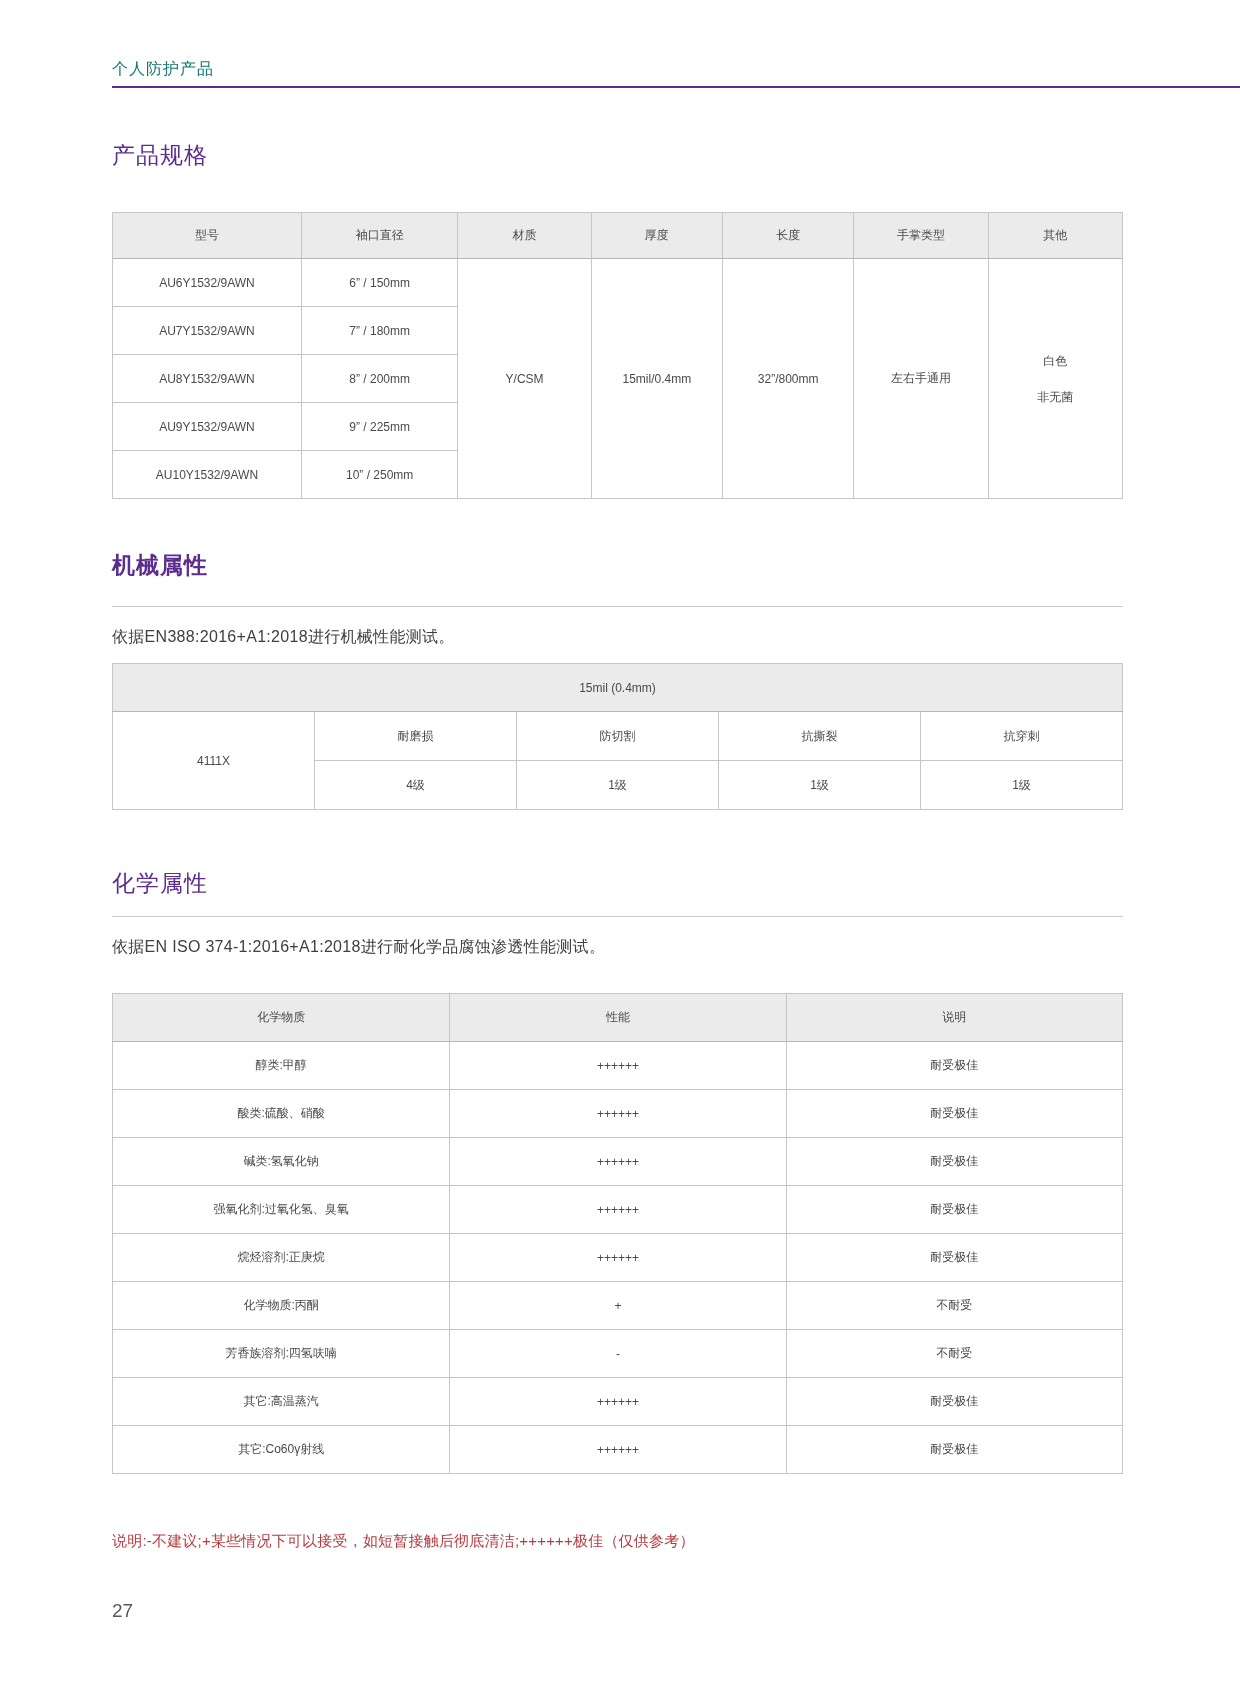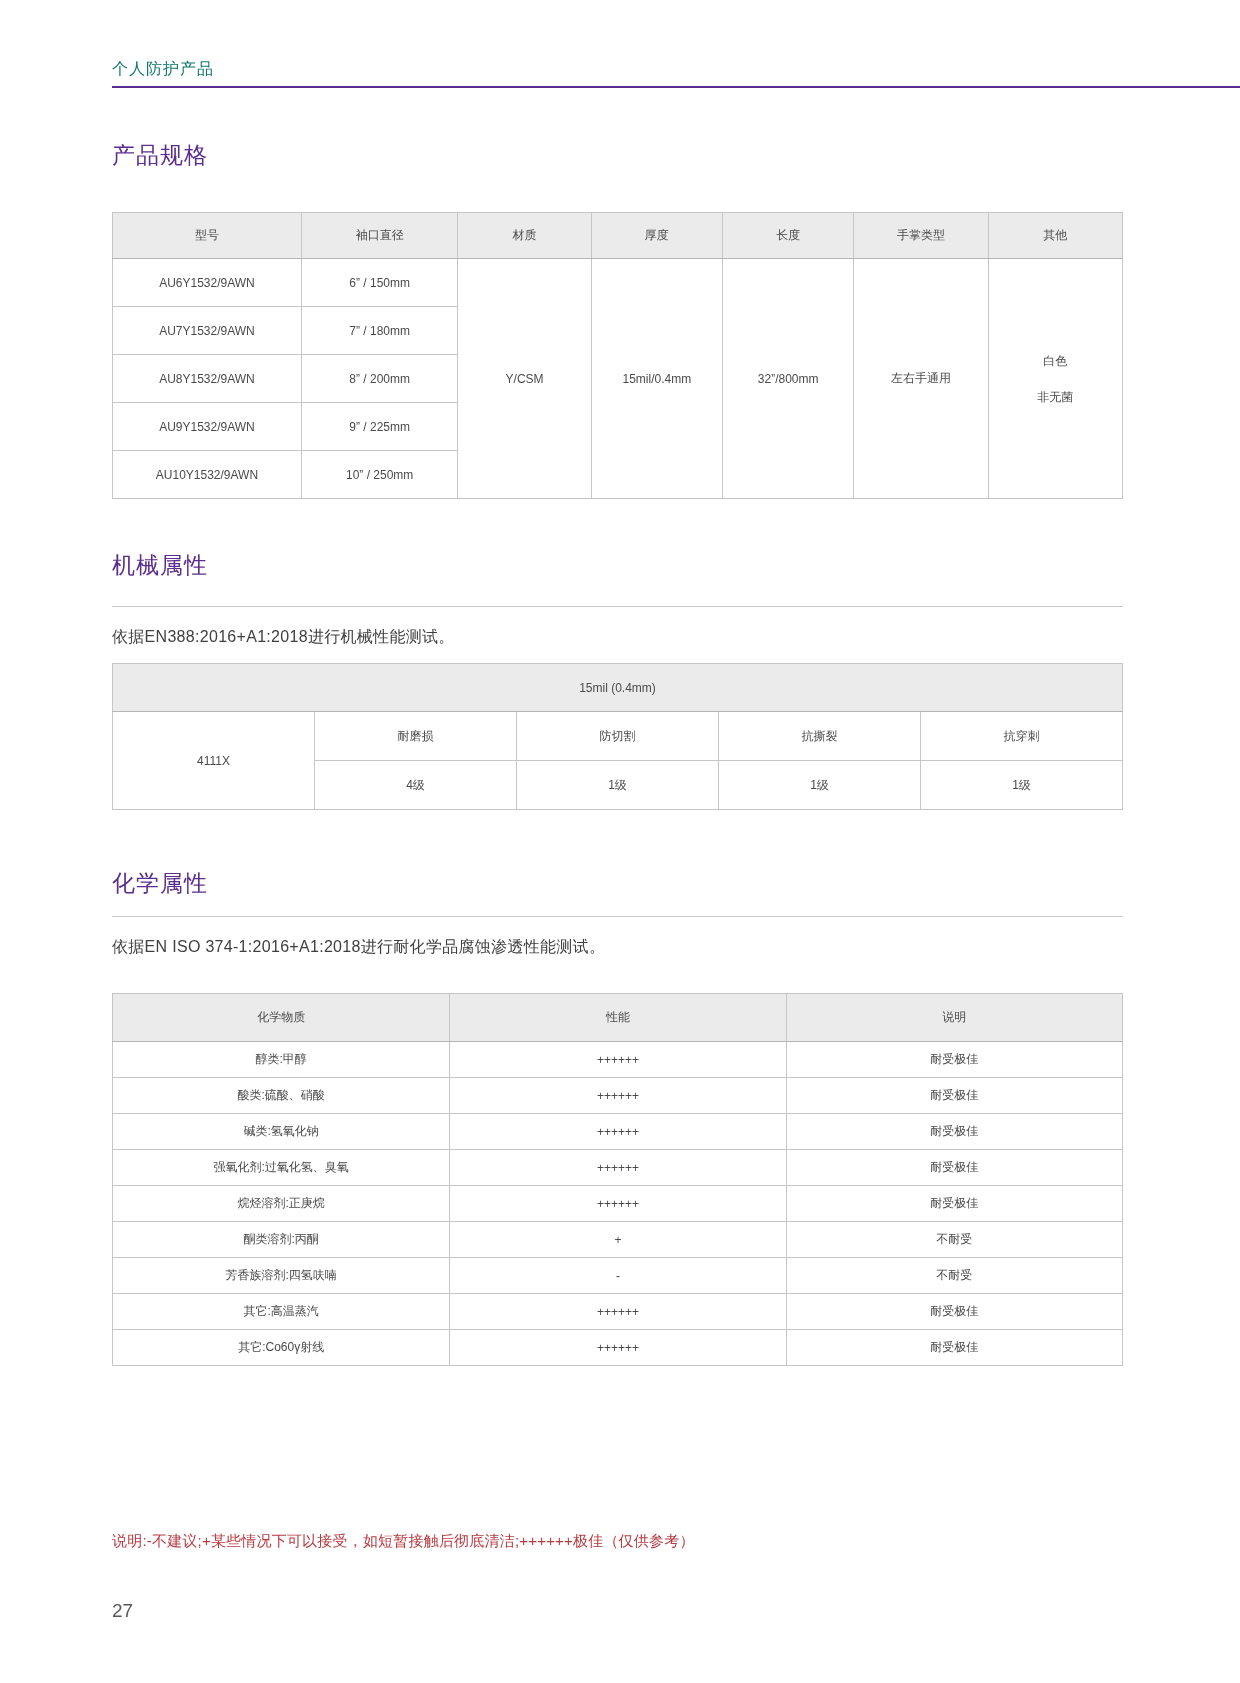--- a/index.html
+++ b/index.html
@@ -5,21 +5,21 @@
   * { margin:0; padding:0; box-sizing:border-box; }
   html,body { background:#ffffff; }
   body { font-family:"Liberation Sans","DejaVu Sans",sans-serif; }
   .page { position:relative; width:1240px; height:1683px; background:#ffffff; overflow:hidden; }
 
   .breadcrumb { position:absolute; left:112px; top:58px; font-size:16px; line-height:22px; color:#0f766e; font-weight:500; letter-spacing:1px; }
   .top-rule { position:absolute; left:112px; top:86px; width:1128px; height:2px; background:#5b2d8e; }
 
   .section-title { position:absolute; left:112px; font-size:23px; line-height:32px; color:#5b2d8e; font-weight:500; letter-spacing:1px; }
   .title-spec { top:139px; }
-  .title-mech { top:549px; }
+  .title-mech { top:549px;font-weight:bold; }
   .title-chem { top:867px; }
 
   .section-rule { position:absolute; left:112px; width:1011px; height:1px; background:#cbcbcb; }
   .rule-mech { top:606px; }
   .rule-chem { top:916px; }
 
   .intro { position:absolute; left:112px; font-size:16px; line-height:24px; color:#404040; font-weight:400; letter-spacing:0.3px; }
   .intro-mech { top:625px; }
   .intro-chem { top:935px; }
 
@@ -31,21 +31,21 @@
   .spec-table { top:212px; }
   .spec-table thead th { height:46px; }
   .spec-table tbody td { height:48px; }
 
   .mech-table { top:663px; }
   .mech-table thead th { height:48px;margin-left:38px; }
   .mech-table tbody td { height:49px; }
 
   .chem-table { top:973px;margin-top:20px; }
   .chem-table thead th { height:48px; }
-  .chem-table tbody td { height:36px; }
+  .chem-table tbody td { height:48px; }
 
   .other-line { line-height:36px; }
 
   .footnote { position:absolute; left:112px; top:1530px; font-size:15px; line-height:22px; color:#b53b41; letter-spacing:0.2px; }
   .page-number { position:absolute; left:112px; top:1598px; font-size:19px; line-height:26px; color:#58585a; }
 </style>
 </head>
 <body>
 
 <div class="page">
@@ -179,21 +179,21 @@
         <td>强氧化剂:过氧化氢、臭氧</td>
         <td>++++++</td>
         <td>耐受极佳</td>
       </tr>
       <tr>
         <td>烷烃溶剂:正庚烷</td>
         <td>++++++</td>
         <td>耐受极佳</td>
       </tr>
       <tr>
-        <td>酮类溶剂:丙酮</td>
+        <td>化学物质:丙酮</td>
         <td>+</td>
         <td>不耐受</td>
       </tr>
       <tr>
         <td>芳香族溶剂:四氢呋喃</td>
         <td>-</td>
         <td>不耐受</td>
       </tr>
       <tr>
         <td>其它:高温蒸汽</td>

